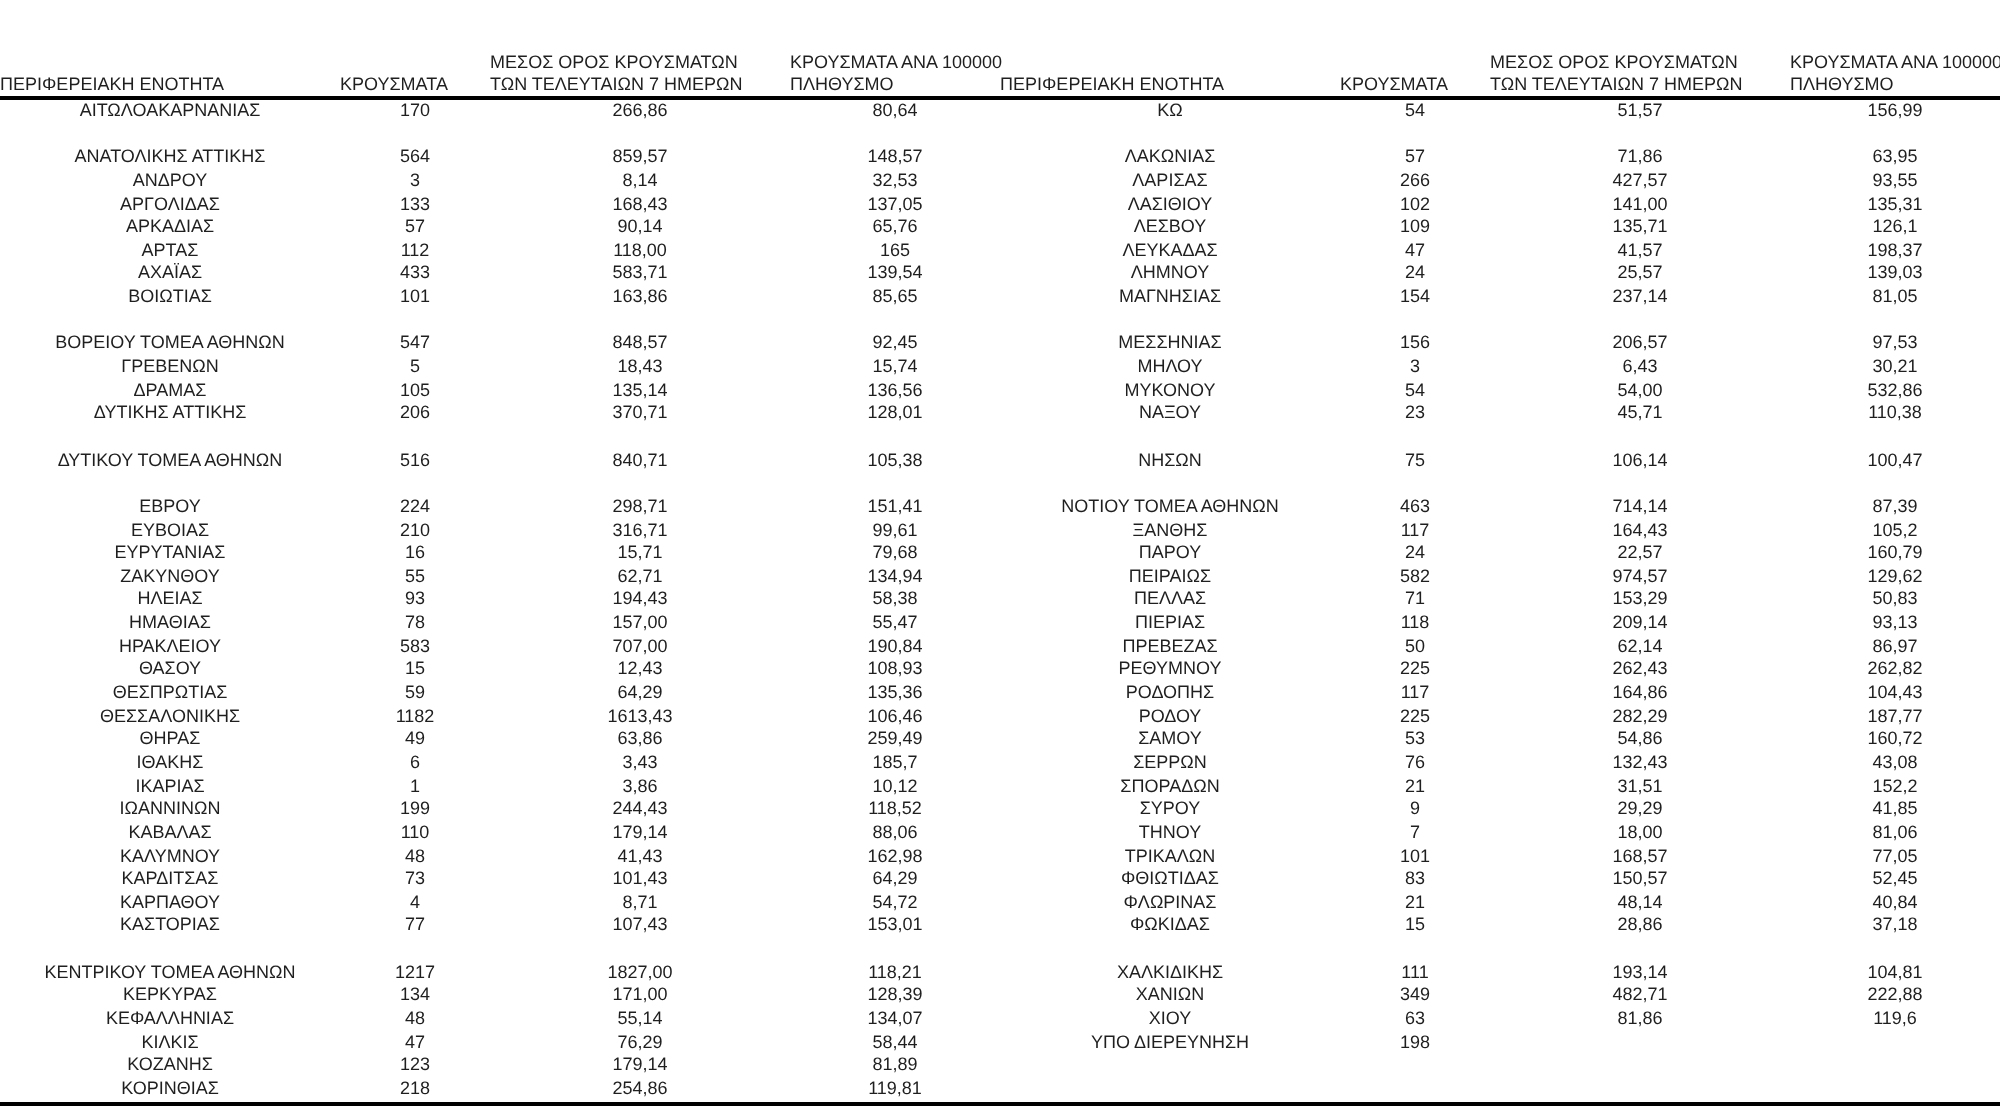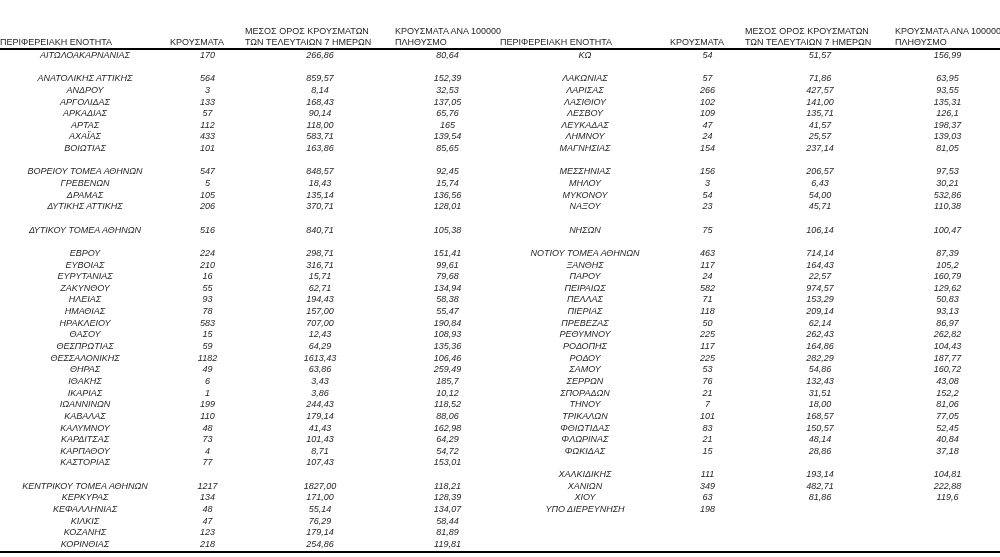--- a/index.html
+++ b/index.html
@@ -42,21 +42,20 @@
     text-align: left;
     font-size: 9px;
     line-height: 10.5px;
     color: #1f1f1f;
     white-space: nowrap;
   }
   
   .tbody-band {
     display: flex;
     width: 1000px;
-    font-style: italic;
   }
   .row {
     height: 11.65px;
     align-items: center;
   }
   .cell {
     text-align: center;
     font-size: 9px;
     line-height: 11.65px;
     white-space: nowrap;
@@ -120,21 +119,21 @@
         <div class="row grid">
           <span class="cell"></span>
           <span class="cell"></span>
           <span class="cell"></span>
           <span class="cell"></span>
         </div>
         <div class="row grid">
           <span class="cell">ΑΝΑΤΟΛΙΚΗΣ ΑΤΤΙΚΗΣ</span>
           <span class="cell">564</span>
           <span class="cell">859,57</span>
-          <span class="cell">152,39</span>
+          <span class="cell">148,57</span>
         </div>
         <div class="row grid">
           <span class="cell">ΑΝΔΡΟΥ</span>
           <span class="cell">3</span>
           <span class="cell">8,14</span>
           <span class="cell">32,53</span>
         </div>
         <div class="row grid">
           <span class="cell">ΑΡΓΟΛΙΔΑΣ</span>
           <span class="cell">133</span>
@@ -543,20 +542,26 @@
           <span class="cell">ΣΕΡΡΩΝ</span>
           <span class="cell">76</span>
           <span class="cell">132,43</span>
           <span class="cell">43,08</span>
         </div>
         <div class="row grid">
           <span class="cell">ΣΠΟΡΑΔΩΝ</span>
           <span class="cell">21</span>
           <span class="cell">31,51</span>
           <span class="cell">152,2</span>
+        </div>
+        <div class="row grid">
+          <span class="cell">ΣΥΡΟΥ</span>
+          <span class="cell">9</span>
+          <span class="cell">29,29</span>
+          <span class="cell">41,85</span>
         </div>
         <div class="row grid">
           <span class="cell">ΤΗΝΟΥ</span>
           <span class="cell">7</span>
           <span class="cell">18,00</span>
           <span class="cell">81,06</span>
         </div>
         <div class="row grid">
           <span class="cell">ΤΡΙΚΑΛΩΝ</span>
           <span class="cell">101</span>

